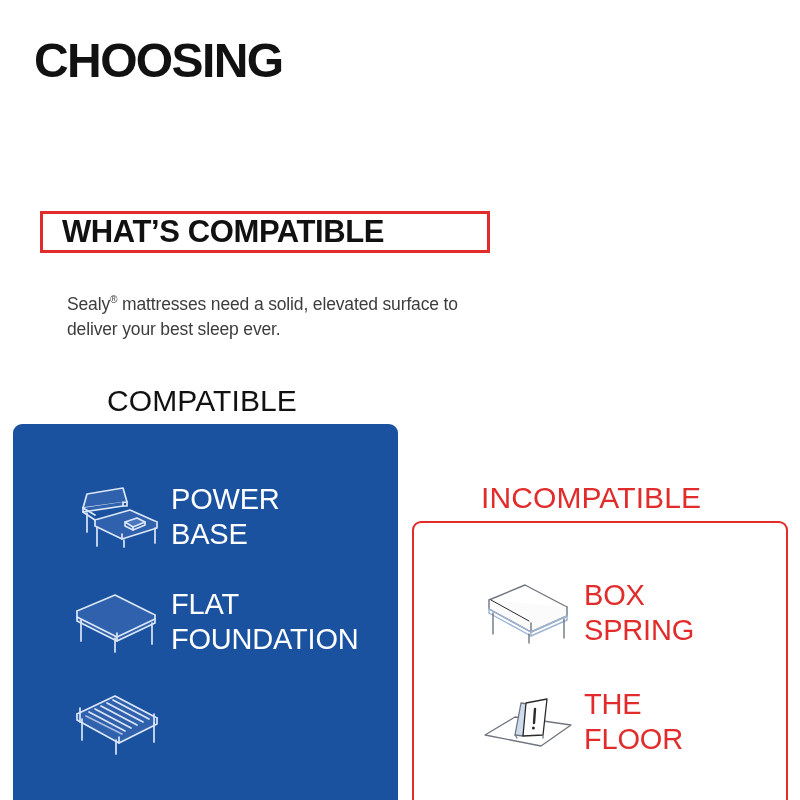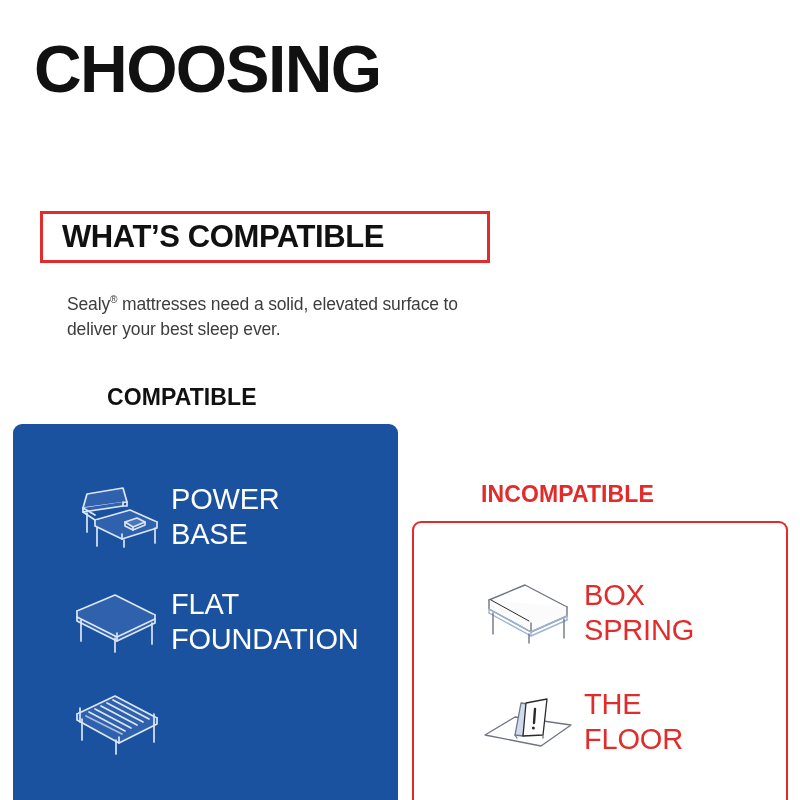--- a/index.html
+++ b/index.html
@@ -26,37 +26,37 @@
 
   
   .headline {
     position: absolute;
     left: 34px;
     top: 38px;
     width: 560px;
     color: #111111;
     font-family: "Liberation Sans", sans-serif;
     font-weight: 700;
-    font-size: 66px;
+    font-size: 48px;
     line-height: 0.96;
     letter-spacing: -1.6px;
     text-transform: uppercase;
   }
   .headline .line {
     display: block;
     white-space: nowrap;
   }
 
   
   .subtitle-box {
     position: absolute;
     left: 40px;
     top: 211px;
     width: 450px;
-    height: 52px;
+    height: 42px;
     border: 3px solid #e22b2b;
     box-sizing: border-box;
     display: flex;
     align-items: center;
   }
   .subtitle-text {
     color: #111111;
     font-weight: 700;
     font-size: 31px;
     letter-spacing: -0.4px;
@@ -79,22 +79,22 @@
   }
   .body-copy sup {
     font-size: 0.58em;
     vertical-align: super;
     line-height: 0;
   }
 
   
   .caption {
     position: absolute;
-    font-weight: 700;
-    font-size: 23px;
+    font-weight: 400;
+    font-size: 30px;
     letter-spacing: 0.1px;
     text-transform: uppercase;
     white-space: nowrap;
   }
   .caption-compatible {
     left: 107px;
     top: 384px;
     color: #111111;
   }
   .caption-incompatible {

